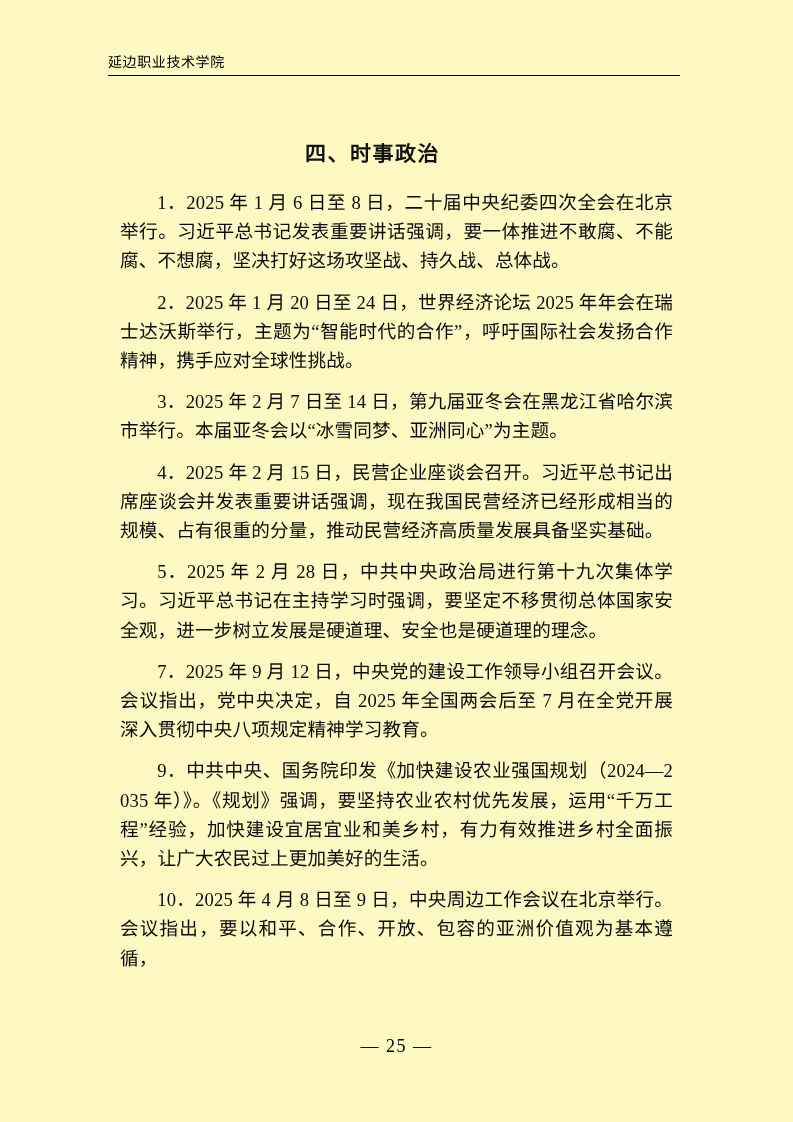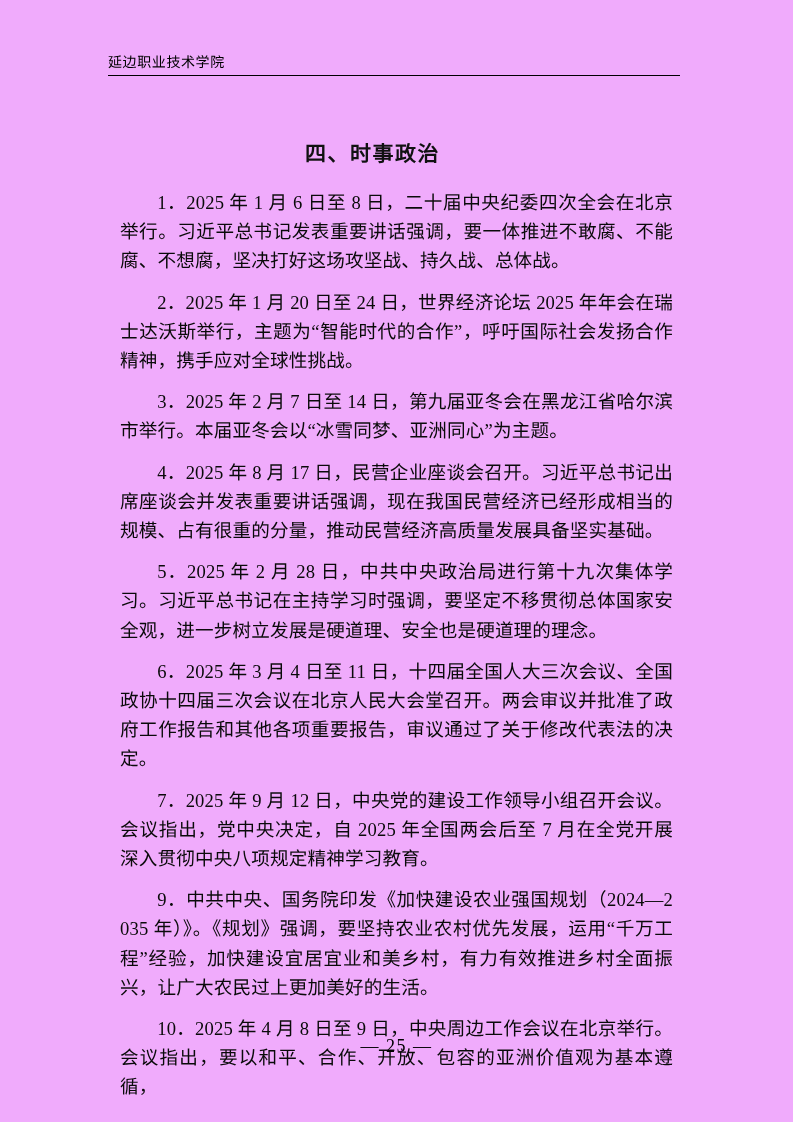--- a/index.html
+++ b/index.html
@@ -15,21 +15,21 @@
     overflow: hidden;
     font-family: "Liberation Serif", "DejaVu Serif", serif;
     color: #000000;
   }
 
   .page {
     position: absolute;
     inset: 0;
     width: 793px;
     height: 1122px;
-    background: #f0abfc;
+    background: #fef9c3;
   }
 
   
   .page-header {
     position: absolute;
     left: 108px;
     top: 52px;
     width: 572px;
   }
   .header-title {
@@ -105,23 +105,22 @@
     <div class="header-title">延边职业技术学院</div>
     <hr class="header-rule">
   </header>
 
   <h1 class="section-title">四、时事政治</h1>
 
   <main class="body-col">
     <p class="para">1．2025 年 1 月 6 日至 8 日，二十届中央纪委四次全会在北京举行。习近平总书记发表重要讲话强调，要一体推进不敢腐、不能腐、不想腐，坚决打好这场攻坚战、持久战、总体战。</p>
     <p class="para">2．2025 年 1 月 20 日至 24 日，世界经济论坛 2025 年年会在瑞士达沃斯举行，主题为“智能时代的合作”，呼吁国际社会发扬合作精神，携手应对全球性挑战。</p>
     <p class="para">3．2025 年 2 月 7 日至 14 日，第九届亚冬会在黑龙江省哈尔滨市举行。本届亚冬会以“冰雪同梦、亚洲同心”为主题。</p>
-    <p class="para">4．2025 年 8 月 17 日，民营企业座谈会召开。习近平总书记出席座谈会并发表重要讲话强调，现在我国民营经济已经形成相当的规模、占有很重的分量，推动民营经济高质量发展具备坚实基础。</p>
+    <p class="para">4．2025 年 2 月 15 日，民营企业座谈会召开。习近平总书记出席座谈会并发表重要讲话强调，现在我国民营经济已经形成相当的规模、占有很重的分量，推动民营经济高质量发展具备坚实基础。</p>
     <p class="para">5．2025 年 2 月 28 日，中共中央政治局进行第十九次集体学习。习近平总书记在主持学习时强调，要坚定不移贯彻总体国家安全观，进一步树立发展是硬道理、安全也是硬道理的理念。</p>
-    <p class="para">6．2025 年 3 月 4 日至 11 日，十四届全国人大三次会议、全国政协十四届三次会议在北京人民大会堂召开。两会审议并批准了政府工作报告和其他各项重要报告，审议通过了关于修改代表法的决定。</p>
     <p class="para">7．2025 年 9 月 12 日，中央党的建设工作领导小组召开会议。会议指出，党中央决定，自 2025 年全国两会后至 7 月在全党开展深入贯彻中央八项规定精神学习教育。</p>
     <p class="para">9．中共中央、国务院印发《加快建设农业强国规划（2024—2035 年）》。《规划》强调，要坚持农业农村优先发展，运用“千万工程”经验，加快建设宜居宜业和美乡村，有力有效推进乡村全面振兴，让广大农民过上更加美好的生活。</p>
     <p class="para">10．2025 年 4 月 8 日至 9 日，中央周边工作会议在北京举行。会议指出，要以和平、合作、开放、包容的亚洲价值观为基本遵循，</p>
   </main>
 
   <footer class="page-footer">— 25 —</footer>
 
 </div>
 
 </body></html>

